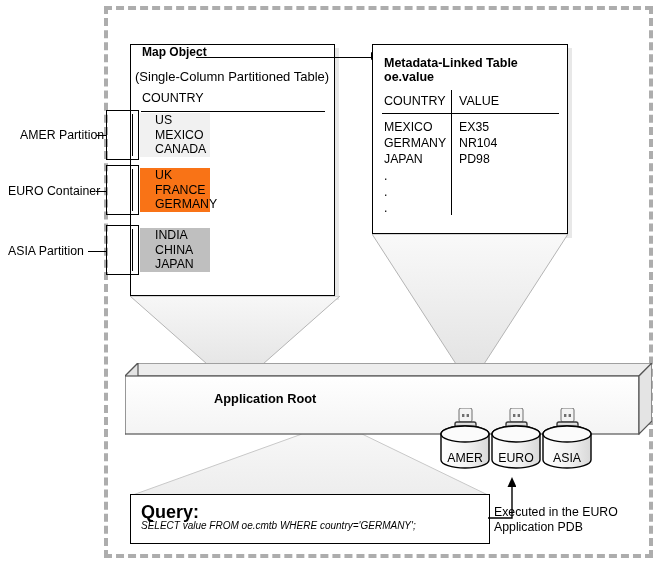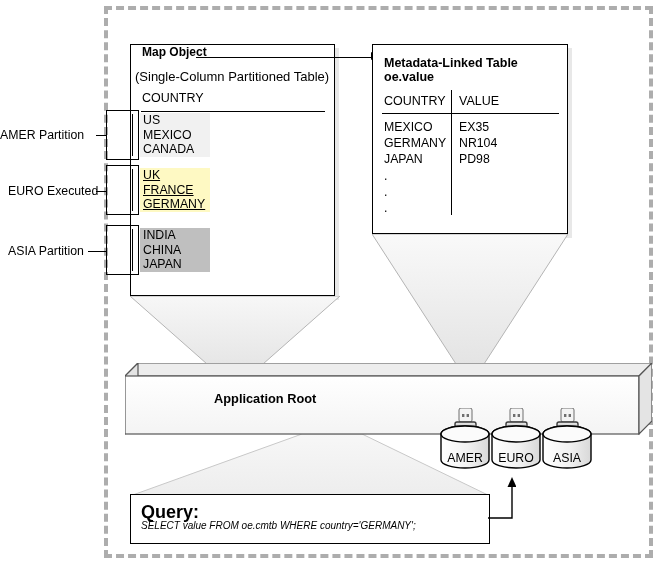--- a/index.html
+++ b/index.html
@@ -45,39 +45,39 @@
   .country-arrow{
     position:absolute;left:371px;top:52px;
     width:0;height:0;
     border-top:4.5px solid transparent;
     border-bottom:4.5px solid transparent;
     border-left:7px solid #000;
   }
 
   
   .pblock{position:absolute;left:140px;width:70px;height:44px;}
-  .pblock span{display:block;line-height:14.6px;font-size:12.3px;padding-left:3px;}
+  .pblock span{display:block;line-height:14.6px;font-size:12.3px;padding-left:15px;}
   .pb-amer{top:113px;background:#f1f1f1;}
-  .pb-euro{top:168px;background:#fef9c3;text-decoration:underline;}
+  .pb-euro{top:168px;background:#f97316;}
   .pb-asia{top:228px;background:#bfbfbf;}
 
   
   .pbracket{position:absolute;left:106px;width:33px;border:1.4px solid #000;box-sizing:border-box;}
   .br-amer{top:110px;height:50px;}
   .br-euro{top:165px;height:50px;}
   .br-asia{top:225px;height:50px;}
   
   .pbracket::after{
     content:"";position:absolute;right:5px;top:3px;bottom:3px;
     border-left:1.4px solid #000;
   }
 
   
   .plabel{position:absolute;font-size:12.3px;white-space:nowrap;}
-  .pl-amer{left:0;top:128px;text-align:center;}
+  .pl-amer{left:20px;top:128px;text-align:center;}
   .pl-euro{left:8px;top:184px;}
   .pl-asia{left:8px;top:244px;}
   .pleader{position:absolute;height:0;border-top:1.3px solid #000;}
   .ld-amer{left:96px;top:135px;width:11px;}
   .ld-euro{left:96px;top:191px;width:11px;}
   .ld-asia{left:88px;top:251px;width:19px;}
 
   
   .meta-box{left:372px;top:44px;width:196px;height:190px;}
   .meta-title{position:absolute;left:11px;top:11px;font-weight:bold;font-size:12.5px;}
@@ -160,21 +160,21 @@
     <span>CHINA</span>
     <span>JAPAN</span>
   </div>
 
   <div class="pbracket br-amer"></div>
   <div class="pbracket br-euro"></div>
   <div class="pbracket br-asia"></div>
 
   <div class="plabel pl-amer">AMER Partition</div>
   <div class="pleader ld-amer"></div>
-  <div class="plabel pl-euro">EURO Executed</div>
+  <div class="plabel pl-euro">EURO Container</div>
   <div class="pleader ld-euro"></div>
   <div class="plabel pl-asia">ASIA Partition</div>
   <div class="pleader ld-asia"></div>
 
   <div class="wbox meta-box">
     <div class="meta-title">Metadata-Linked Table oe.value</div>
     <div class="meta-head mh-country">COUNTRY</div>
     <div class="meta-head mh-value">VALUE</div>
     <div class="meta-head-rule"></div>
     <div class="meta-vrule"></div>
@@ -303,14 +303,15 @@
     <div class="query-text">SELECT value FROM oe.cmtb WHERE country='GERMANY';</div>
   </div>
 
   <div class="exec-arrow">
     <svg width="30" height="44" viewBox="0 0 30 44">
       <path d="M2,42 L26,42 L26,10" fill="none" stroke="#000" stroke-width="1.4"></path>
       <polygon points="26,1 21.5,11 30.5,11" fill="#000"></polygon>
     </svg>
   </div>
 
+  <div class="exec-note">Executed in the EURO Application PDB</div>
 
 </div>
 
 </body></html>

